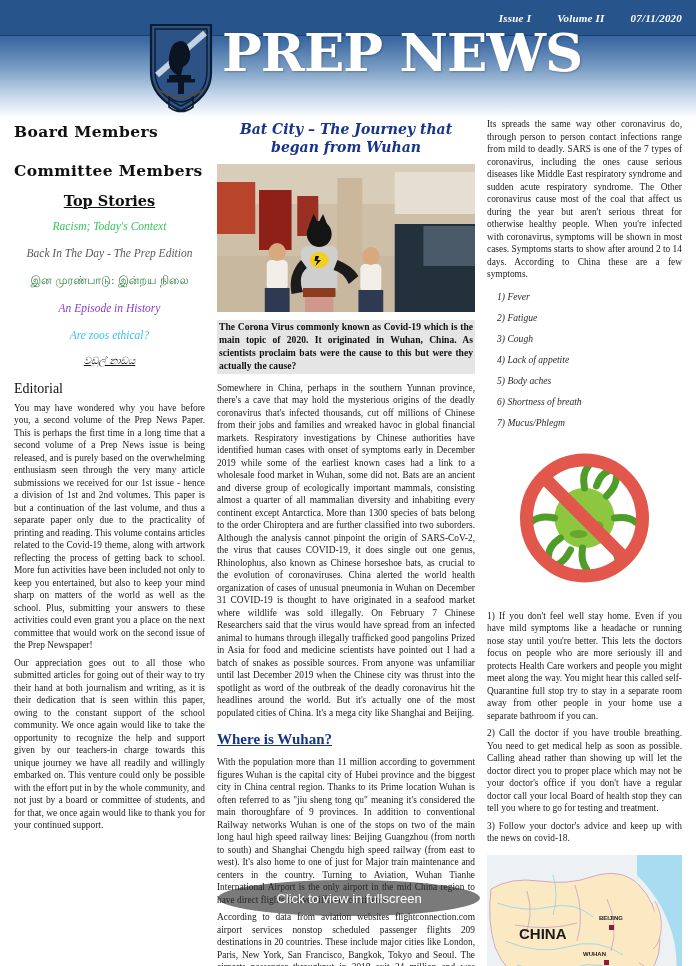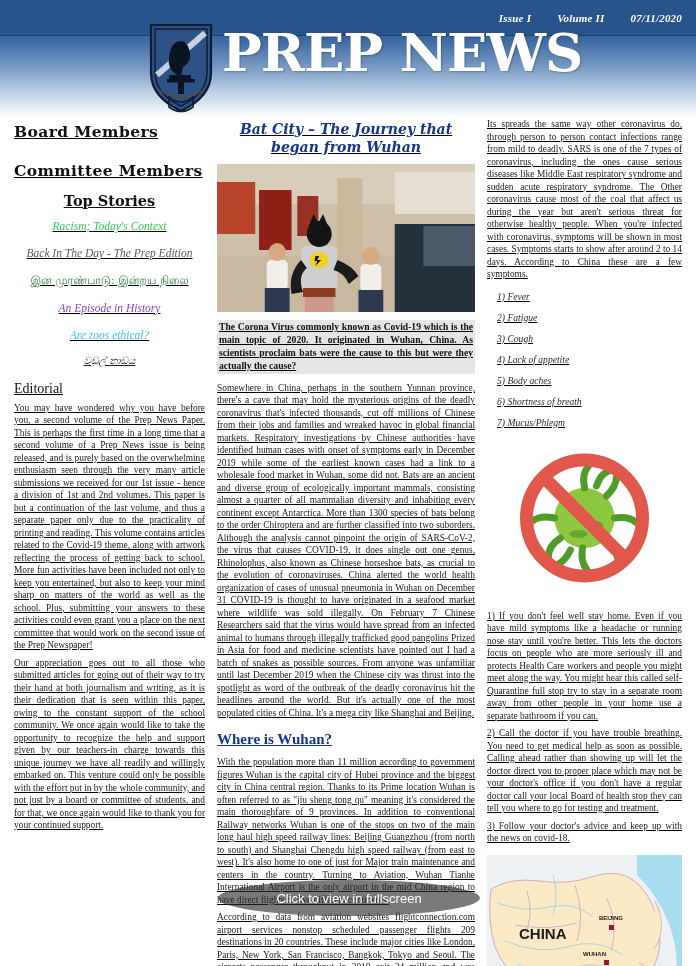--- a/index.html
+++ b/index.html
@@ -40,21 +40,21 @@
     text-shadow: 1px 1px 2px rgba(0,0,0,.25);
   }
 
   
   .page {
     position: absolute; top: 118px; left: 0;
     width: 696px; height: 848px;
     display: flex;
     padding: 0 8px 0 8px;
   }
-  .col { padding: 0 6px; text-decoration: underline; }
+  .col { padding: 0 6px; }
   .col-left   { width: 203px; }
   .col-center { width: 270px; }
   .col-right  { width: 207px; }
 
   
   h2.sect {
     font-family: "DejaVu Serif", serif;
     font-size: 15.5px; font-weight: bold; color: #111;
     margin: 4px 0 2px 0; letter-spacing: .4px;
   }

